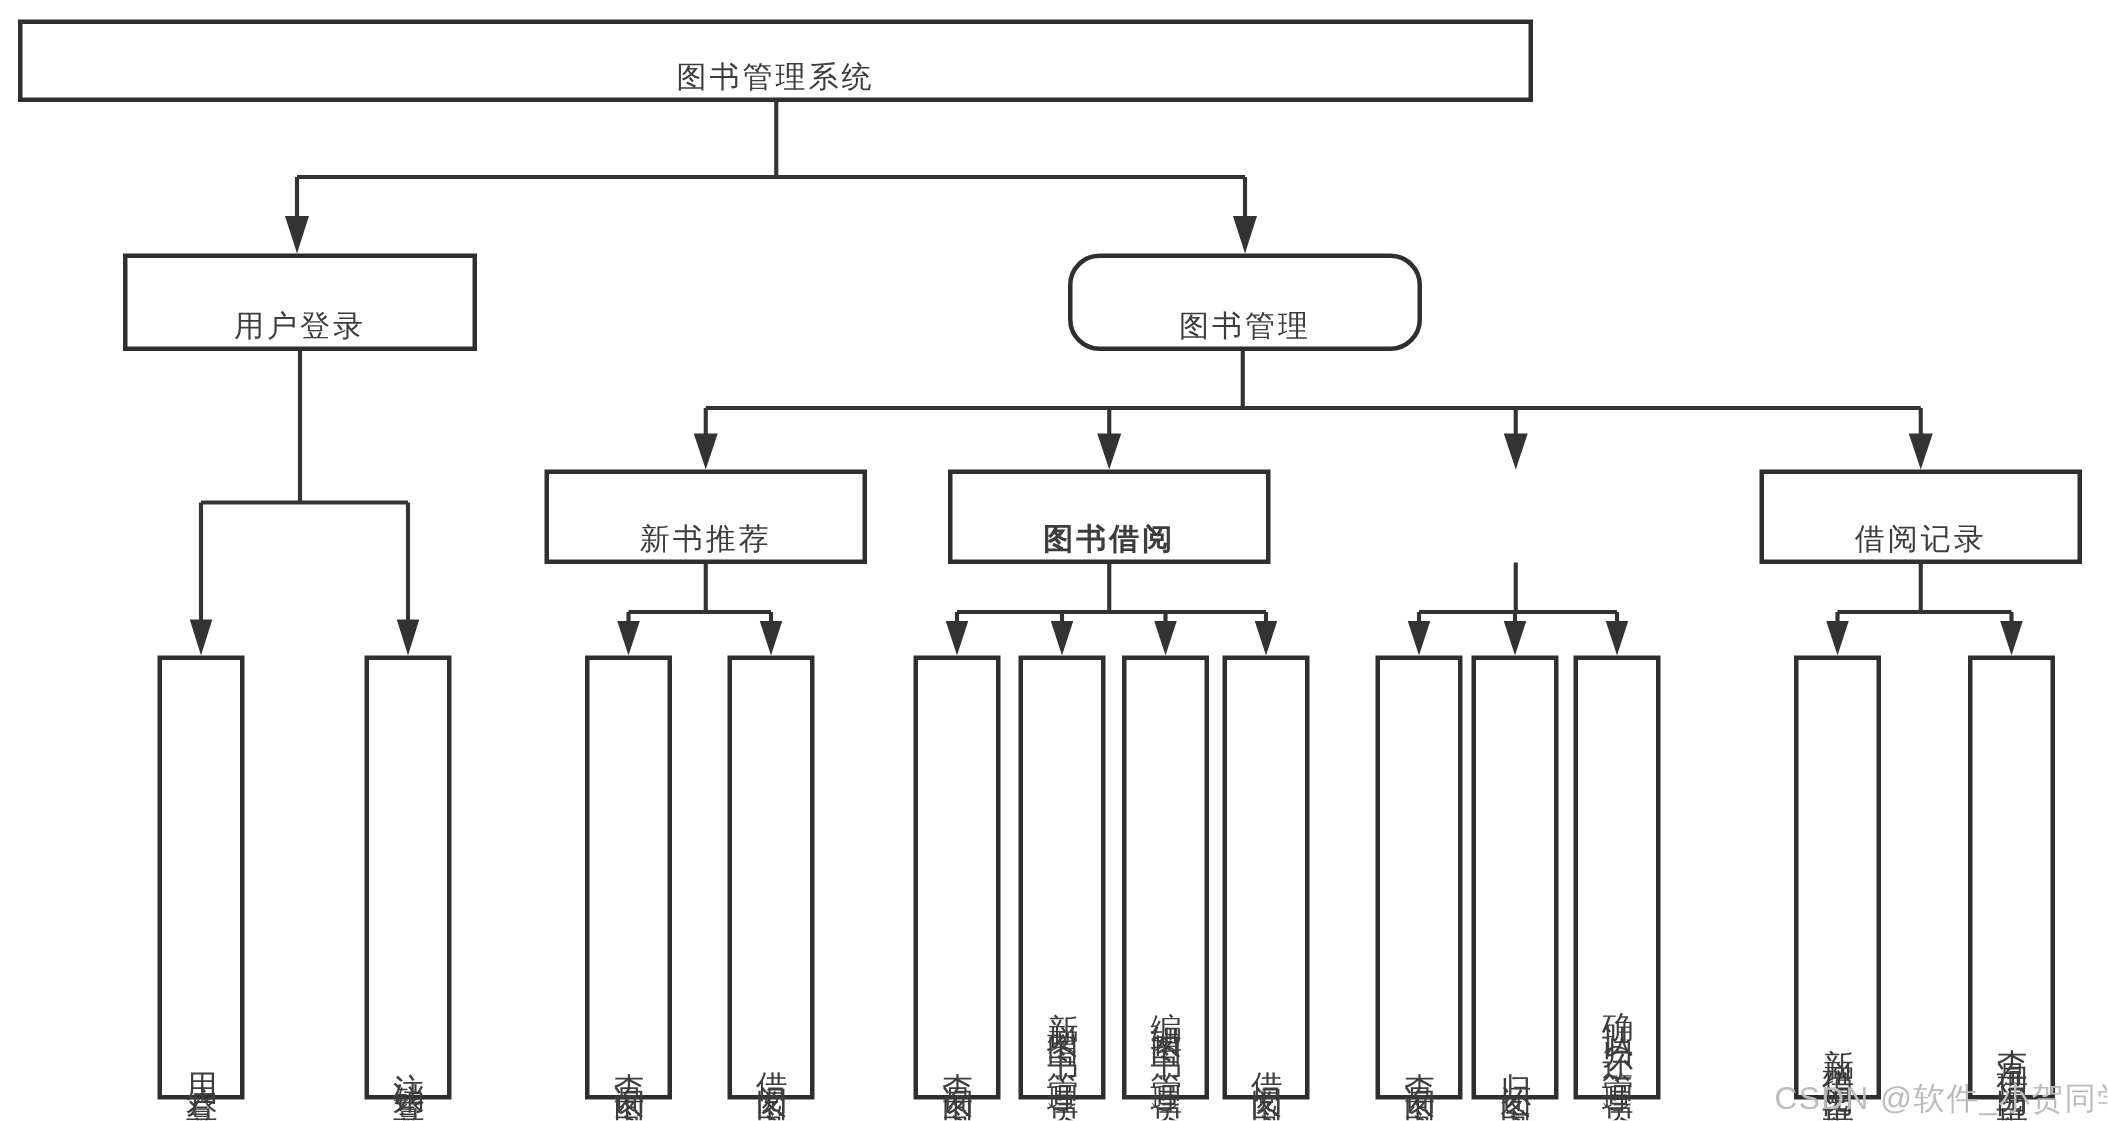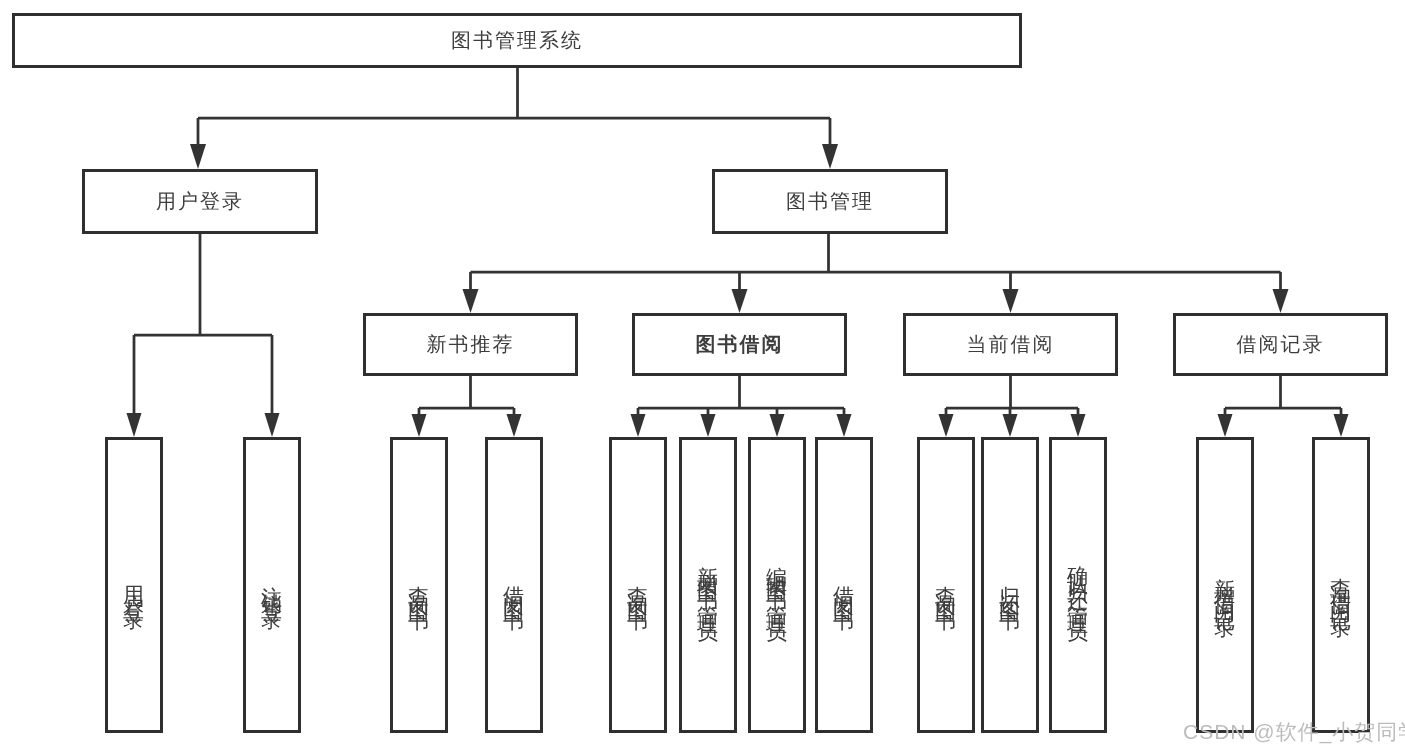--- a/index.html
+++ b/index.html
@@ -20,21 +20,21 @@
     left: 0; top: 0;
     width: 1405px;
     height: 747px;
   }
   .box {
     position: absolute;
     box-sizing: border-box;
     border: 3px solid #2f2f2f;
     background: #ffffff;
     display: flex;
-    align-items: center;
+    align-items: flex-end;
     justify-content: center;
     color: #3d3d3d;
   }
   .hlabel {
     font-size: 20px;
     letter-spacing: 2px;
     white-space: nowrap;
   }
   .vbox { 
     width: 58px;
@@ -113,32 +113,29 @@
     </g>
   </svg>
 
   <div class="box" style="left:12px; top:13px; width:1010px; height:55px;">
     <span class="hlabel">图书管理系统</span>
   </div>
 
   <div class="box lvl2" style="left:82px;">
     <span class="hlabel">用户登录</span>
   </div>
-  <div class="box lvl2" style="left:712px;">
+  <div class="box lvl2" style="left:712px;border-radius:21px;">
     <span class="hlabel">图书管理</span>
   </div>
 
   <div class="box lvl3" style="left:363px;">
     <span class="hlabel">新书推荐</span>
   </div>
   <div class="box lvl3" style="left:632px;font-weight:bold;">
     <span class="hlabel">图书借阅</span>
-  </div>
-  <div class="box lvl3" style="left:903px;">
-    <span class="hlabel">当前借阅</span>
   </div>
   <div class="box lvl3" style="left:1173px;">
     <span class="hlabel">借阅记录</span>
   </div>
 
   <div class="box vbox" style="left:105px;">
     <span class="vlabel">用户登录</span>
   </div>
   <div class="box vbox" style="left:243px;">
     <span class="vlabel">注销登录</span>

